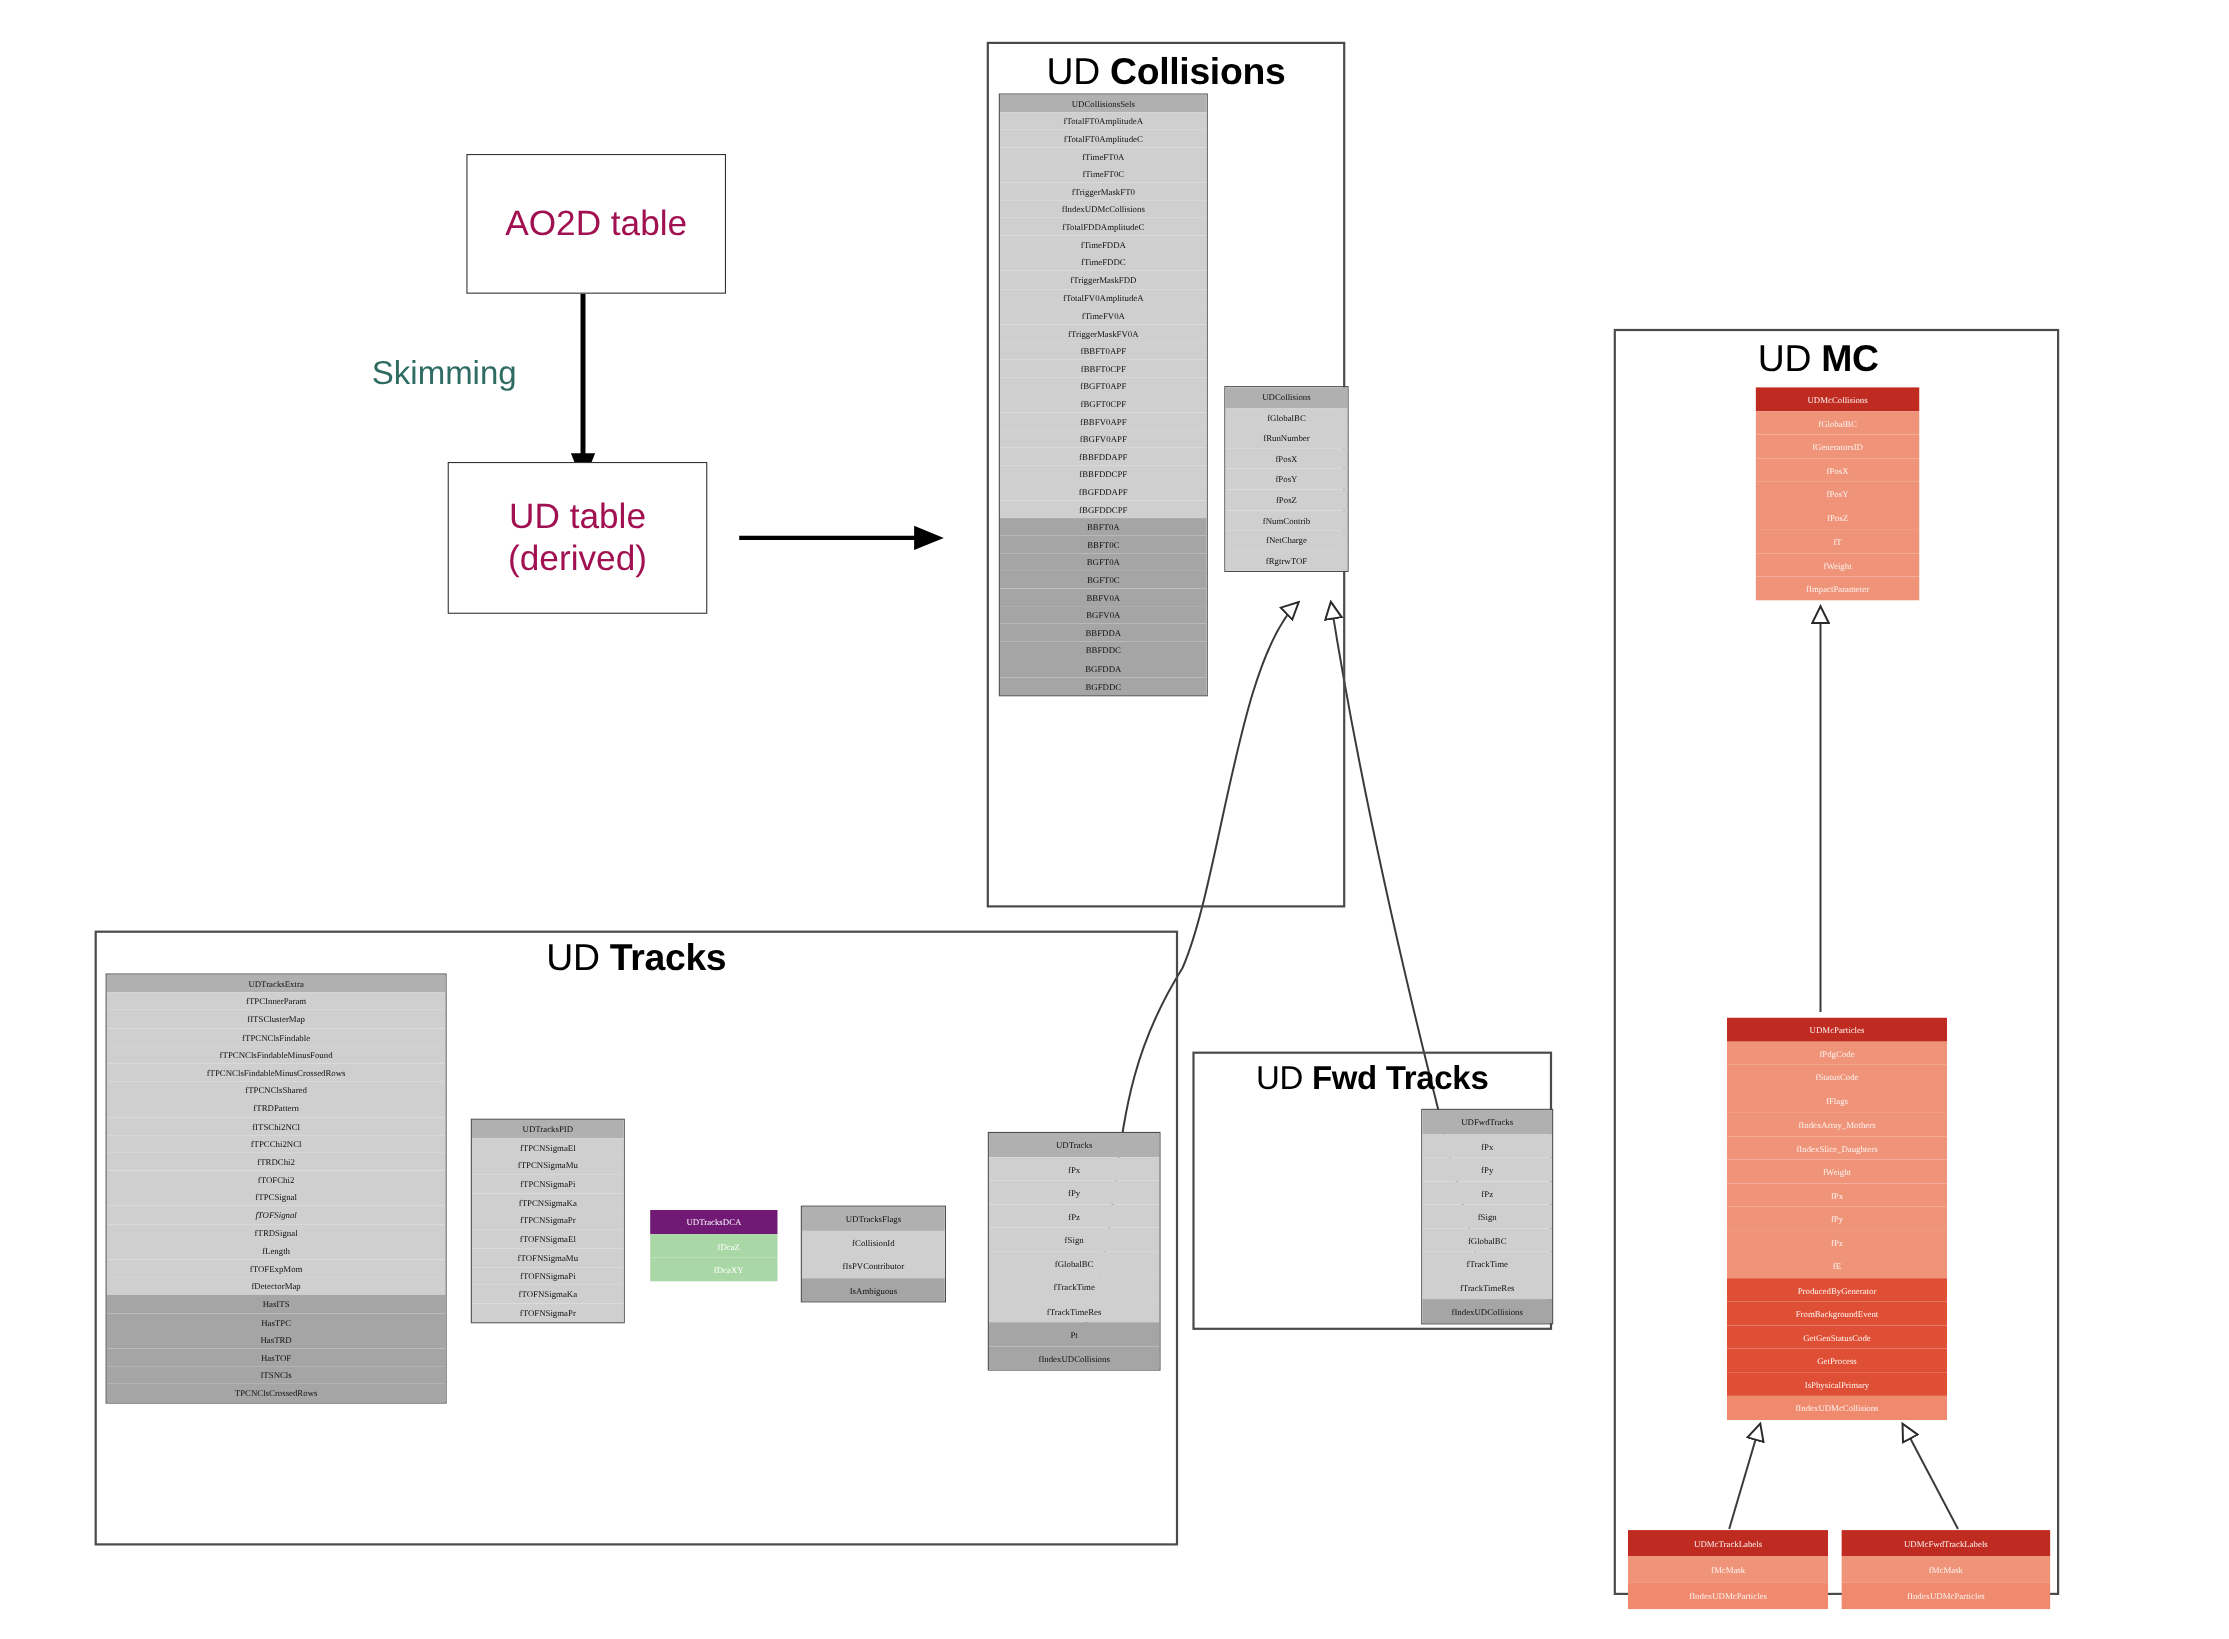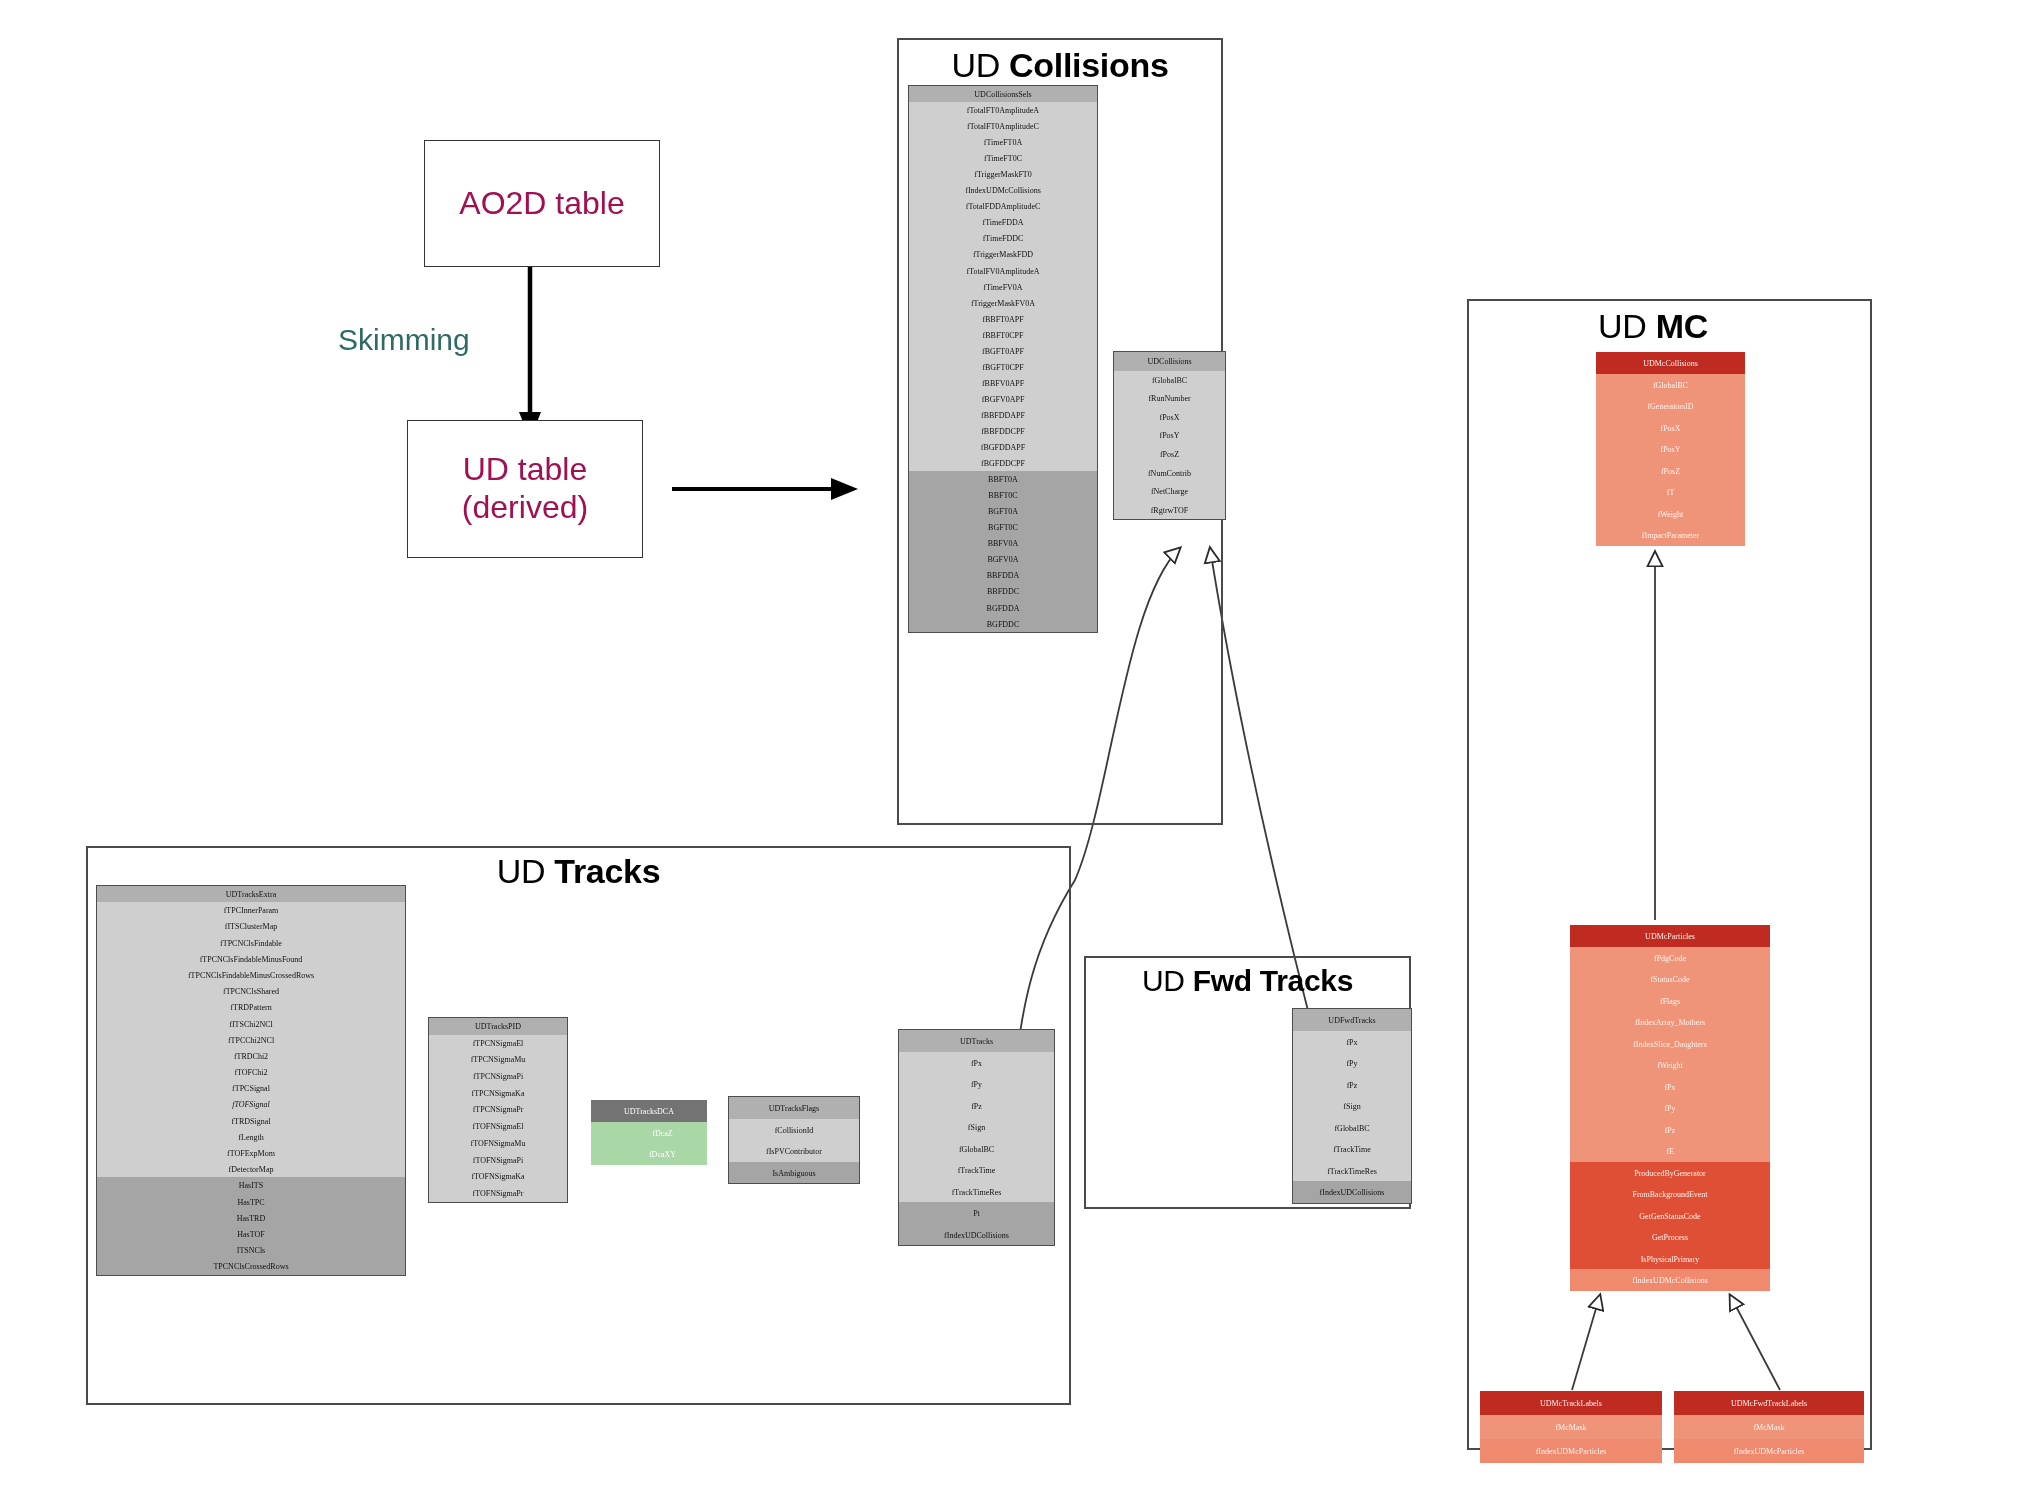--- a/index.html
+++ b/index.html
@@ -67,21 +67,21 @@
     padding: 1px 6px;
     box-sizing: border-box;
   }
   
   .grey .hdr   { background: #b0b0b0; color: #111; }
   .grey .body  { background: #cfcfcf; color: #111; }
   .grey .foot  { background: #a5a5a5; color: #111; }
 
   
   .green { border: none; }
-  .green .hdr  { background: #737373; color: #ffffff; }
+  .green .hdr  { background: #701a75; color: #ffffff; }
   .green .body { background: #a9d7a5; color: #ffffff; padding-left: 33px; }
 
   
   .red { border: none; }
   .red .hdr   { background: #bf2b21; color: #fdf2ee; }
   .red .body  { background: #ef9478; color: #fdf2ee; }
   .red .foot  { background: #df4f35; color: #fdf2ee; }
   .red .foot2 { background: #ef8a6e; color: #fdf2ee; }
 
   svg.links { position:absolute; left:0; top:0; width:2026px; height:1490px; pointer-events:none; }

